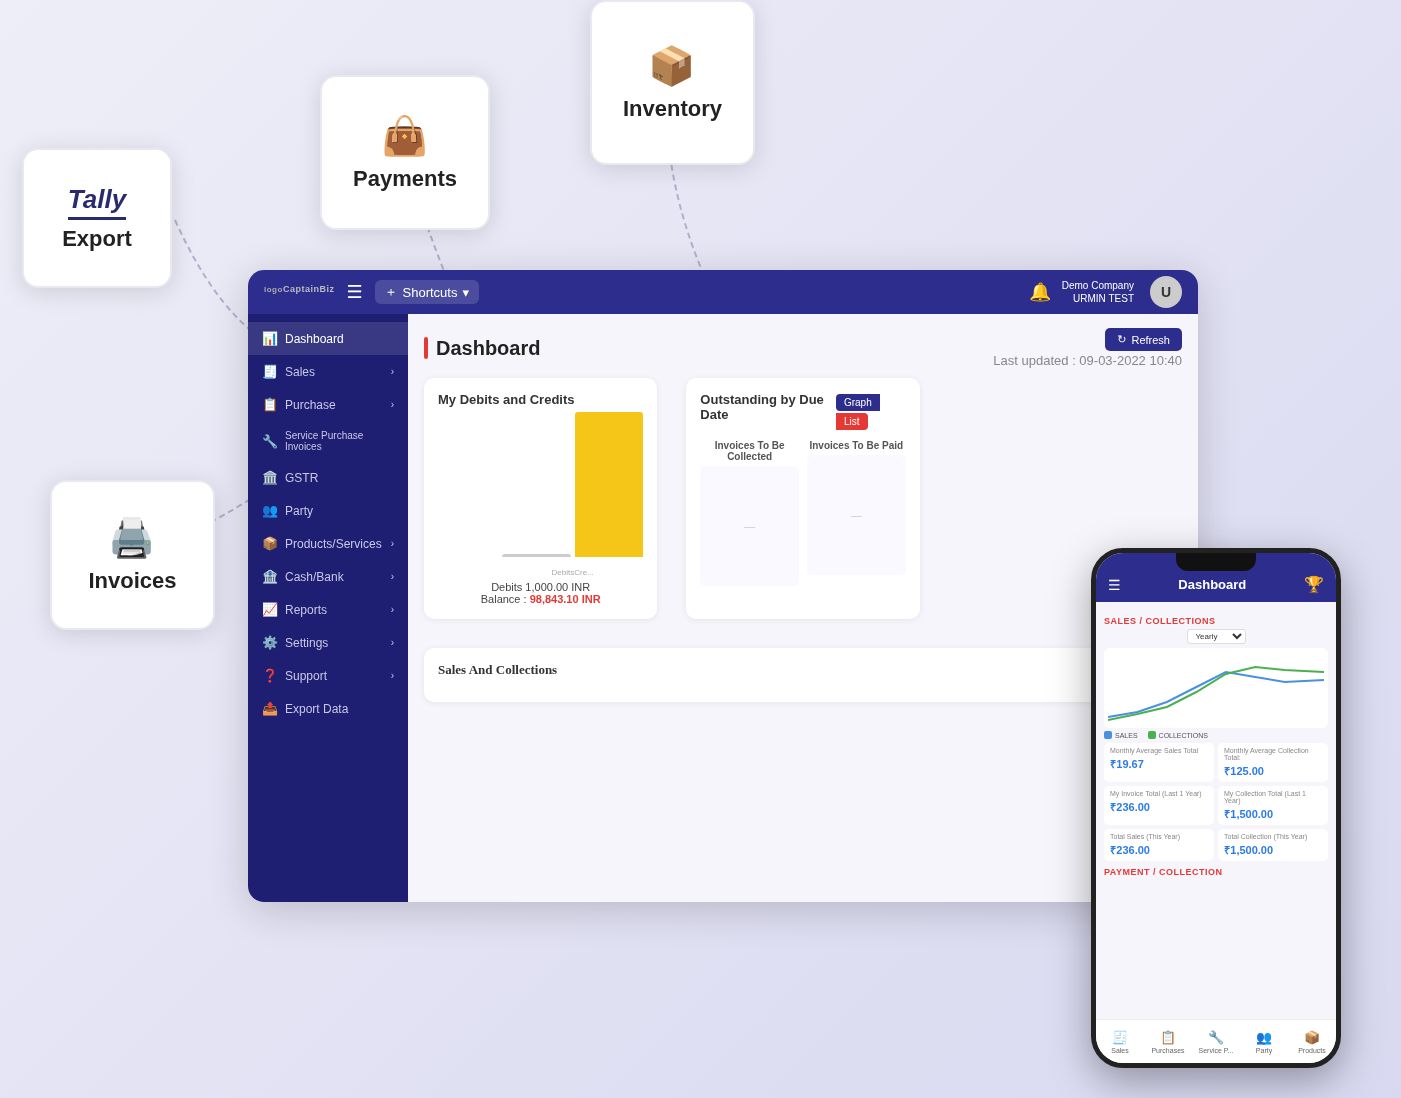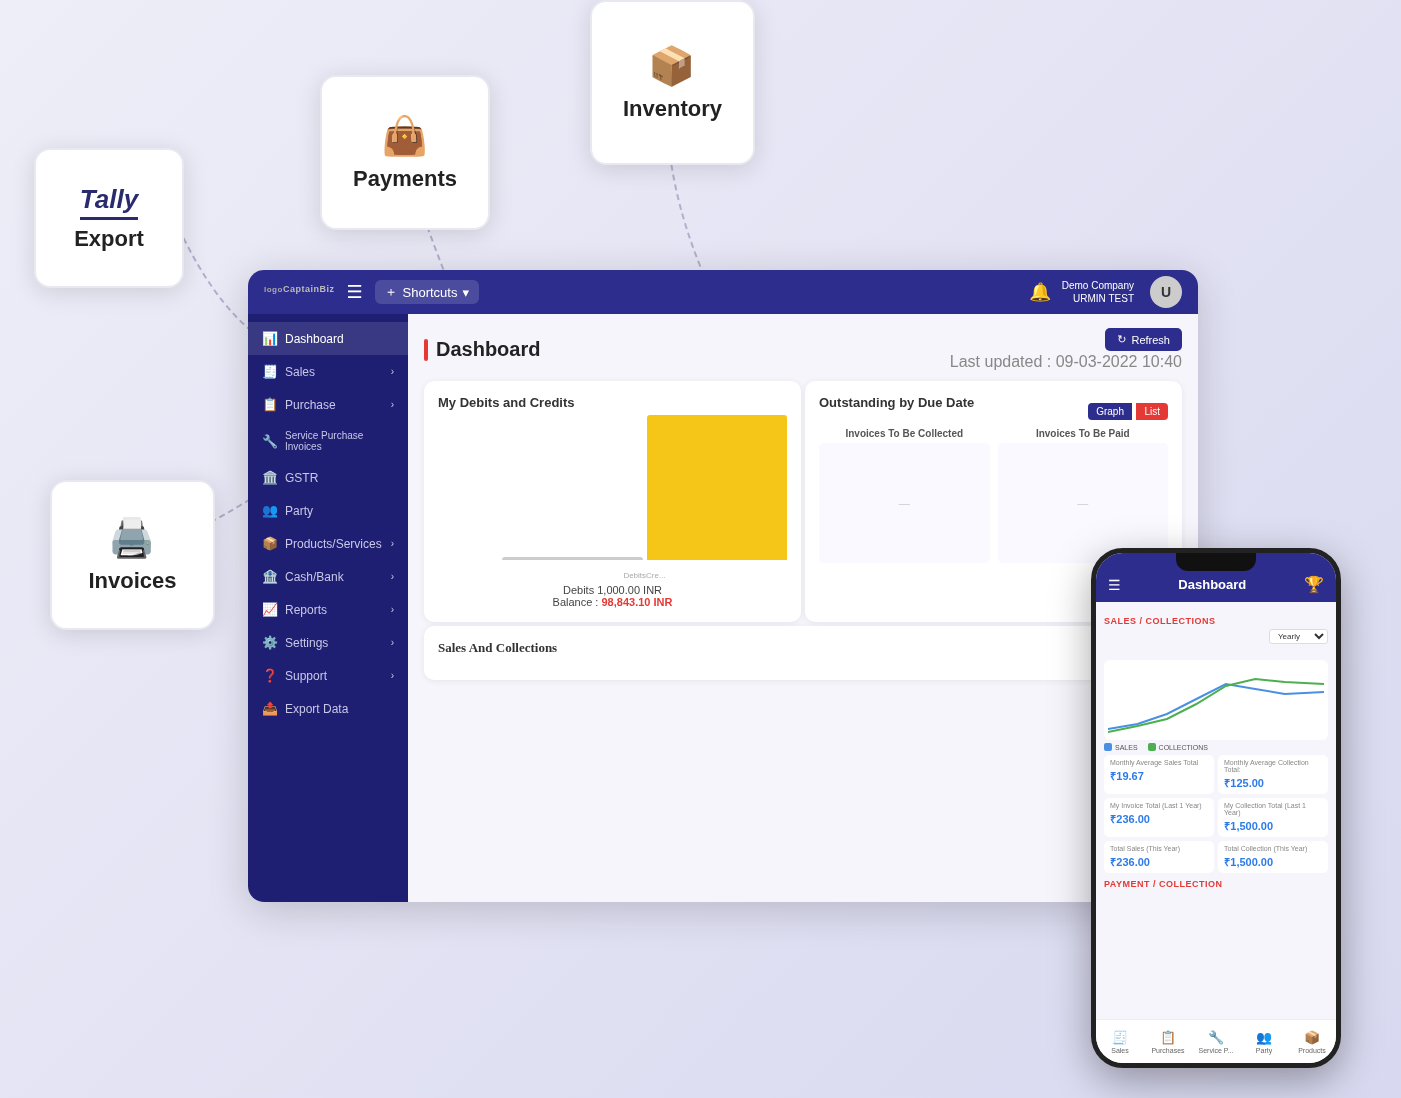--- a/index.html
+++ b/index.html
@@ -31,21 +31,21 @@
       margin-bottom: 8px;
     }
     .float-card .card-label {
       font-size: 22px;
       font-weight: 600;
       color: #222;
     }
 
     
     .card-tally {
-      left: 34px; top: 148px;
+      left: 22px; top: 148px;
       width: 150px; height: 140px;
     }
     .tally-logo {
       font-size: 26px;
       font-style: italic;
       font-weight: 900;
       color: #2a2a6e;
       border-bottom: 3px solid #2a2a6e;
       padding-bottom: 2px;
       margin-bottom: 6px;
@@ -239,36 +239,36 @@
       border: none;
       border-radius: 5px;
       padding: 5px 12px;
       font-size: 11px;
       cursor: pointer;
       display: flex;
       align-items: center;
       gap: 5px;
     }
     .last-updated {
-      font-size: 16px;
+      font-size: 13px;
       color: #888;
       text-align: right;
     }
     .header-right {
       display: flex;
       flex-direction: column;
       align-items: flex-end;
       gap: 2px;
     }
 
     
     .dashboard-grid {
       display: grid;
-      grid-template-columns: 1fr 1fr;
-      gap: 4px;
+      grid-template-columns: 1fr 1fr 1fr;
+      gap: 29px;
       margin-top: 8px;
     }
 
     .card {
       background: #fff;
       border-radius: 10px;
       padding: 14px;
       box-shadow: 0 1px 6px rgba(0,0,0,0.07);
     }
     .card-title {
@@ -328,21 +328,21 @@
       margin-top: 4px;
     }
     .balance-value {
       color: #e53935;
       font-weight: 700;
     }
 
     
     .outstanding-header {
       display: flex;
-      align-items: flex-end;
+      align-items: flex-start;
       justify-content: space-between;
       margin-bottom: 8px;
     }
     .btn-graph {
       background: #2d2d8e;
       color: #fff;
       border: none;
       border-radius: 4px 0 0 4px;
       padding: 3px 8px;
       font-size: 10px;
@@ -427,22 +427,22 @@
     .phone-section-label {
       font-size: 9px;
       font-weight: 700;
       color: #e53935;
       margin: 6px 0 3px;
       letter-spacing: 0.5px;
     }
     .phone-filter-row {
       display: flex;
       align-items: center;
-      justify-content: flex-end;
-      margin-bottom: 16px;
+      justify-content: center;
+      margin-bottom: 4px;
     }
     .phone-filter-label {
       font-size: 9px;
       color: #333;
       font-weight: 600;
     }
     .phone-filter-select {
       font-size: 8px;
       background: #fff;
       border: 1px solid #ddd;

